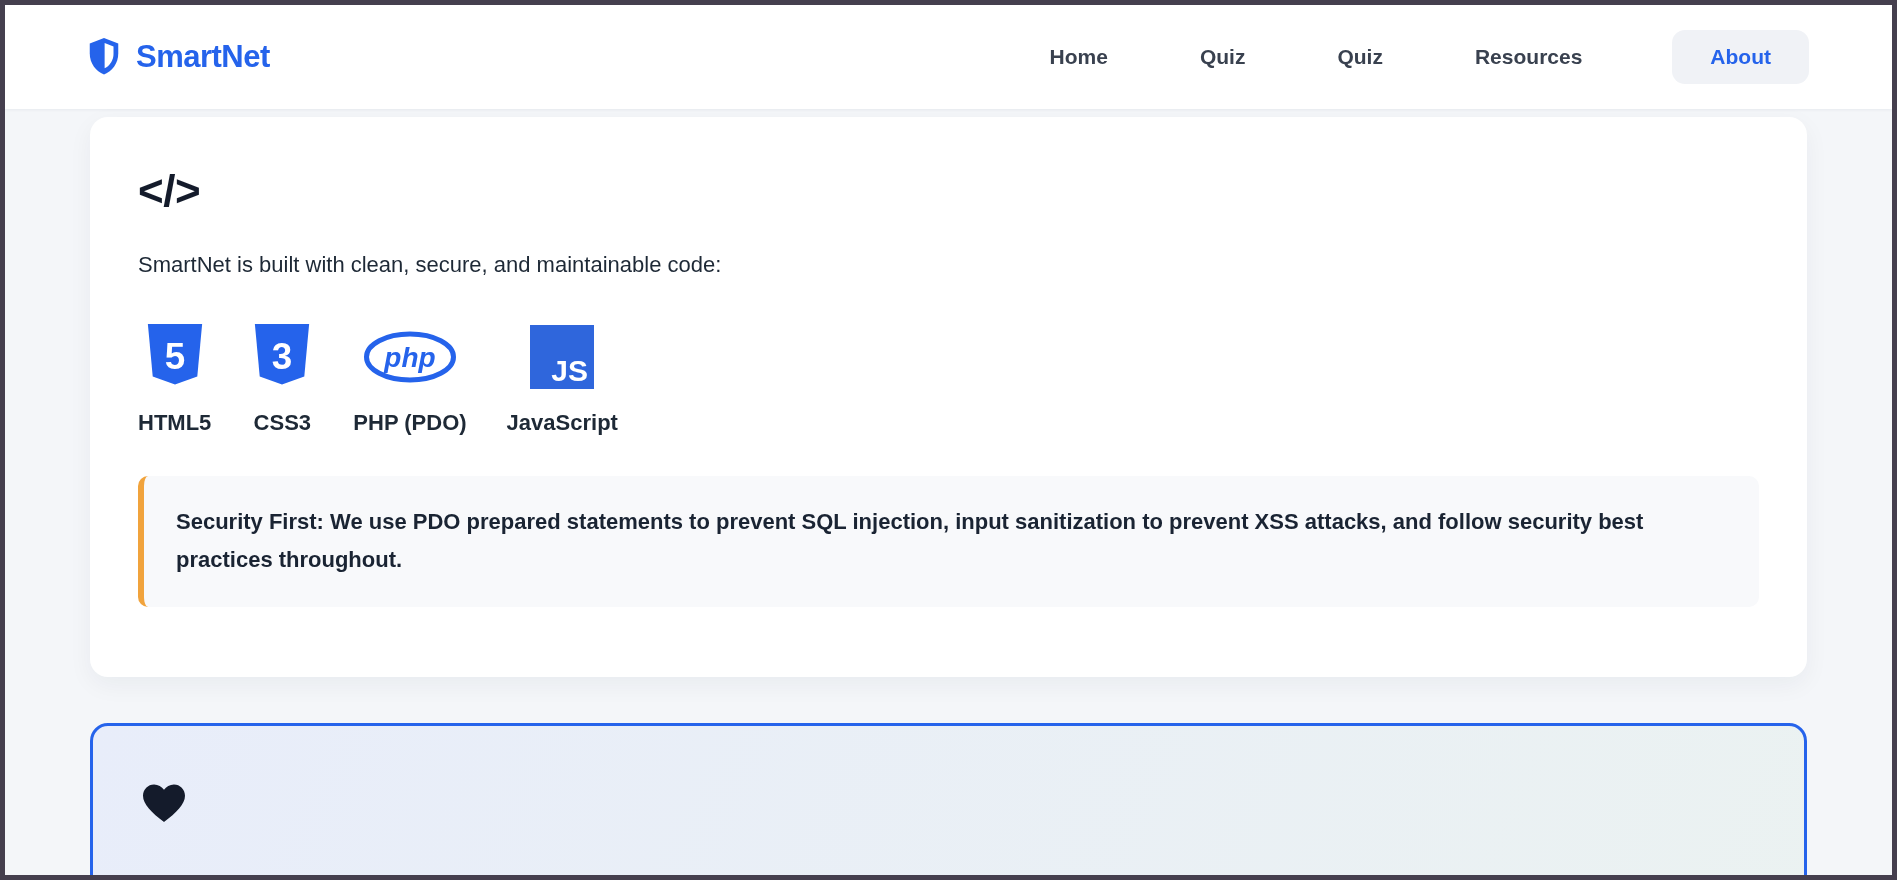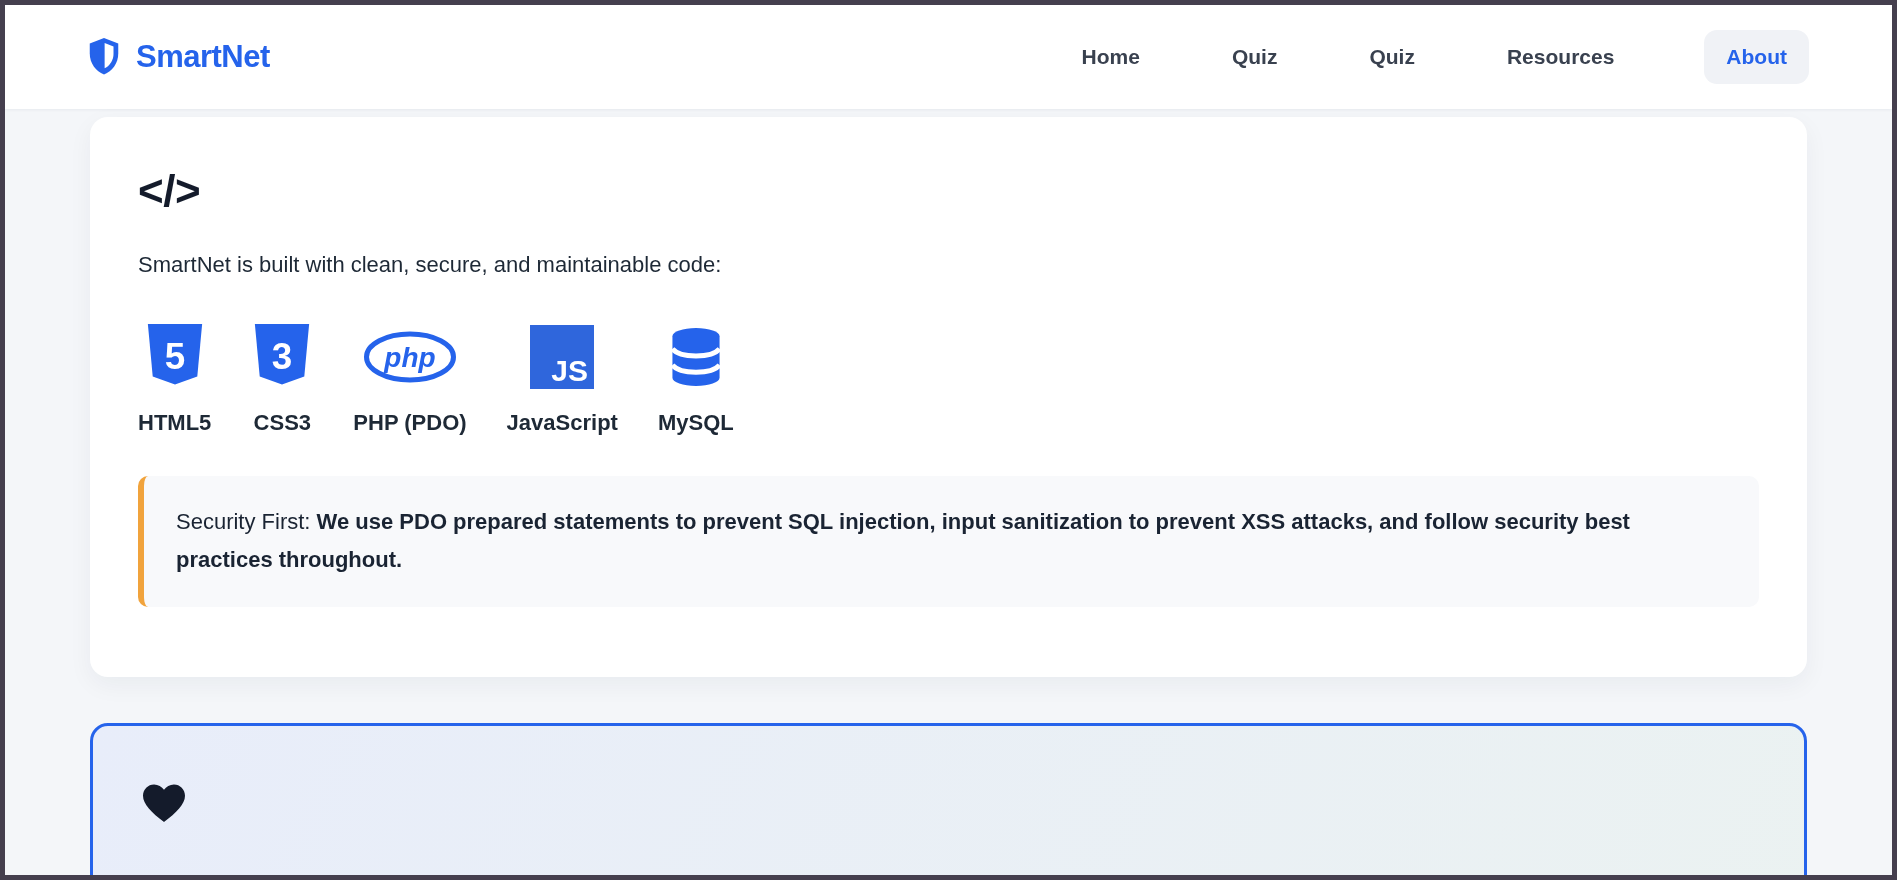--- a/index.html
+++ b/index.html
@@ -29,21 +29,21 @@
     font-size:31px; font-weight:800; color:#2563eb; letter-spacing:-0.5px;
   }
   .main-nav { margin-left:auto; display:flex; align-items:flex-start; gap:92px; }
   .nav-link {
     font-size:21px; font-weight:700; color:#39414f;
     text-decoration:none; cursor:pointer; white-space:nowrap;
   }
   .nav-link.active {
     color:#2563eb;
     background:#f0f2f6;
-    padding:15px 22px;
+    padding:15px 38px;
     border-radius:13px;
     margin:-15px -2px;
   }
 
   
   .page-main { padding:8px 85px 0; }
 
   .card {
     background:#ffffff;
     border-radius:18px;
@@ -76,21 +76,21 @@
 
   .security-note {
     margin-top:40px;
     background:#f8f9fb;
     border-left:6px solid #f1a33c;
     border-radius:10px;
     padding:27px 32px;
     font-size:22px; font-weight:600; color:#1a2433;
     line-height:1.75;
   }
-  .security-note b { font-weight:400; }
+  .security-note b { font-weight:700; }
 
   .social-card {
     margin-top:46px;
     height:320px;
     border:3px solid #2563eb;
     border-radius:18px;
     background:linear-gradient(115deg,#e8edfa 0%,#ebf2f1 100%);
     padding:56px 48px;
   }
 
@@ -165,30 +165,20 @@
         <div class="tech-item">
           <div class="tech-icon-box">
             <svg width="64" height="64" viewBox="0 0 64 64">
               <rect width="64" height="64" fill="#2f66dc"></rect>
               <text x="58" y="56" text-anchor="end" font-size="30" font-weight="bold" font-family="Liberation Sans, sans-serif" fill="#ffffff">JS</text>
             </svg>
           </div>
           <div class="tech-label">JavaScript</div>
         </div>
 
-        <div class="tech-item">
-          <div class="tech-icon-box">
-            <svg width="58" height="68" viewBox="0 0 64 68">
-              <path d="M32 2 C17.6 2 6 6 6 11 V57 C6 62 17.6 66 32 66 C46.4 66 58 62 58 57 V11 C58 6 46.4 2 32 2 Z" fill="#2563eb"></path>
-              <path d="M6 25 C10 29.8 20 32.8 32 32.8 C44 32.8 54 29.8 58 25" stroke="#ffffff" stroke-width="5.5" fill="none"></path>
-              <path d="M6 43 C10 47.8 20 50.8 32 50.8 C44 50.8 54 47.8 58 43" stroke="#ffffff" stroke-width="5.5" fill="none"></path>
-            </svg>
-          </div>
-          <div class="tech-label">MySQL</div>
-        </div>
 
       </div>
 
       <div class="security-note">
         <b>Security First:</b><span> We use PDO prepared statements to prevent SQL injection, input sanitization to prevent XSS attacks, and follow security best practices throughout.</span>
       </div>
     </section>
 
     <section class="social-card">
       <h1 class="section-title">

